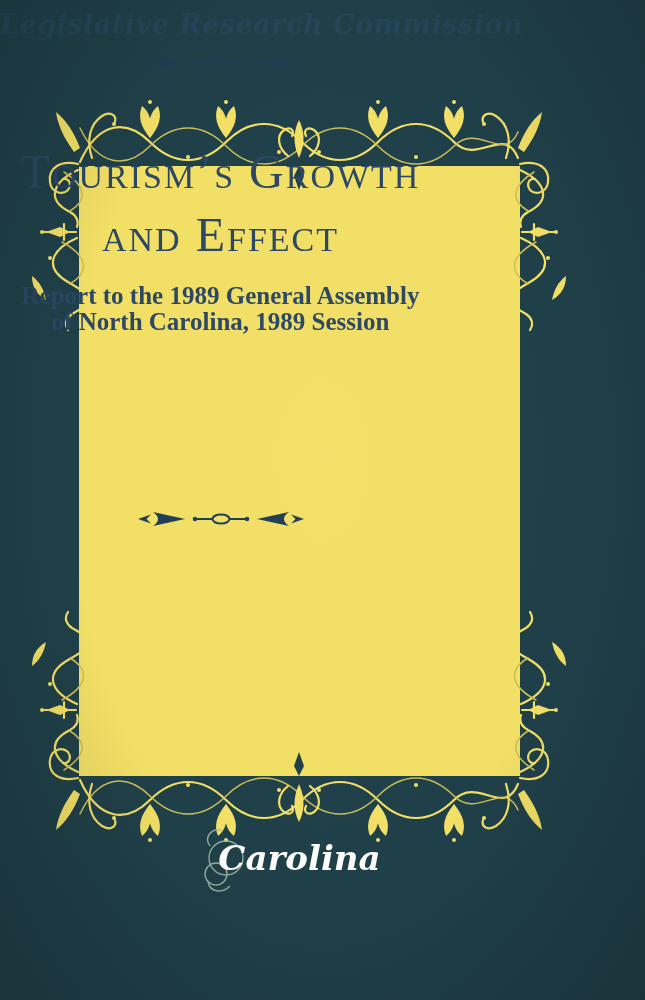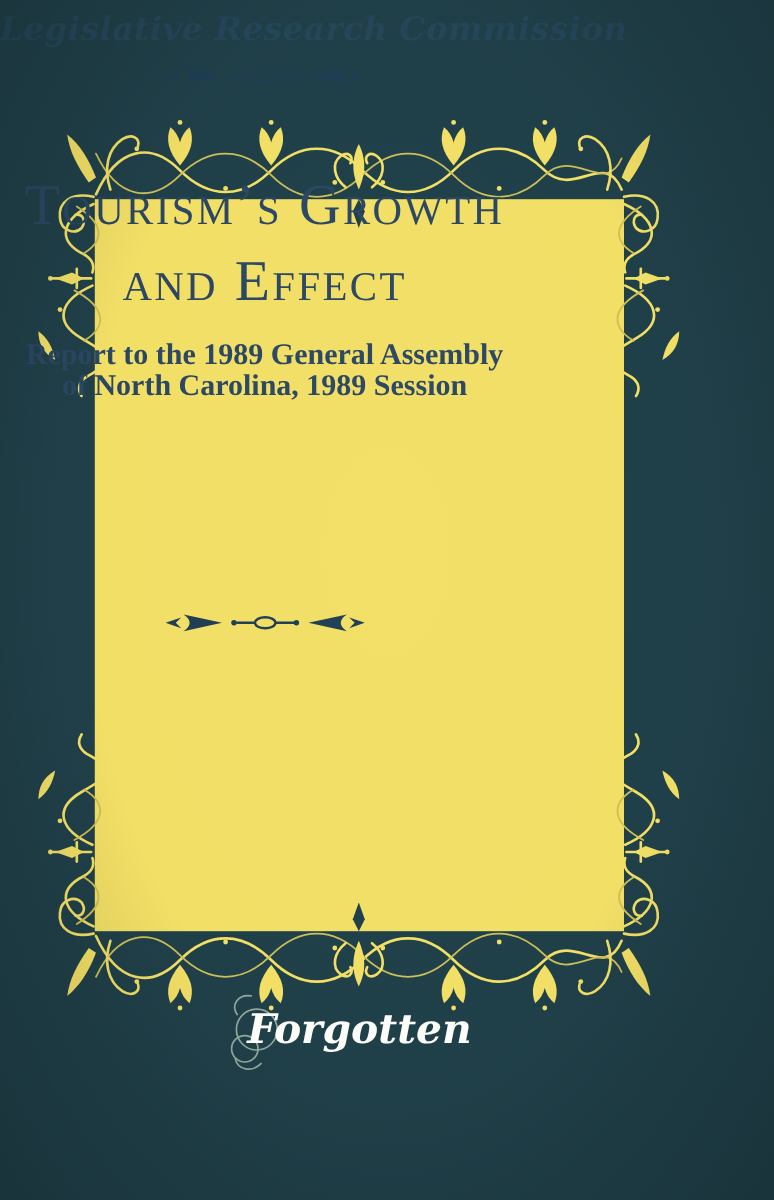--- a/index.html
+++ b/index.html
@@ -171,15 +171,15 @@
 </div>
 
 <div class="logo">
   <span class="logo-word">
     <svg class="fl-f" width="64" height="76" viewBox="0 0 64 76" aria-hidden="true">
       <circle cx="26" cy="34" r="17"></circle>
       <circle cx="16" cy="50" r="11"></circle>
       <path d="M10 22 C4 14 10 4 22 6"></path>
       <path d="M30 62 C22 70 10 68 8 58"></path>
     </svg>
-    <span class="txt">Forgotten</span>
+    <span class="txt">Carolina</span>
   </span>
 </div>
 
 </body></html>

